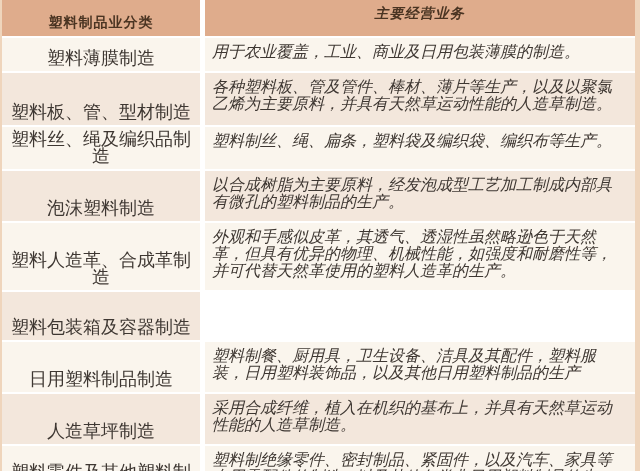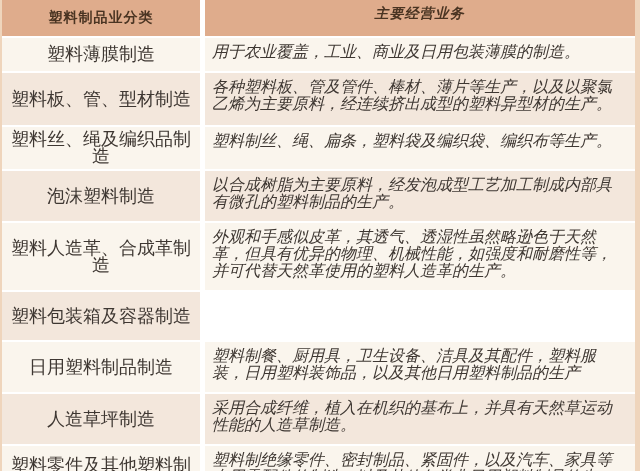--- a/index.html
+++ b/index.html
@@ -10,21 +10,21 @@
     border-left:2px solid var(--edge,#efd5bc);
     border-right:5px solid var(--edge,#efd5bc);
     display:flex;flex-direction:column;
   }
   .hrow,.row{display:flex;flex:0 0 auto;}
   .hrow{margin-bottom:2px;}
   .row{margin-bottom:2px;}
   .row:last-child{flex:1 1 auto;margin-bottom:0;}
   .cell-l{
     width:198px;box-sizing:border-box;flex:0 0 auto;
-    display:flex;align-items:center;justify-content:center;text-align:center;
+    display:flex;align-items:flex-end;justify-content:center;text-align:center;
     margin-right:5px;padding:4px 6px;
   }
   .cell-r{
     flex:1 1 auto;box-sizing:border-box;
     display:flex;align-items:flex-start;text-align:left;
     padding:5px 8px 11px 7px;
     font-style:italic;
   }
   .hrow .cell-l,.hrow .cell-r{
     background:var(--header-bg,#dfac8c);
@@ -62,21 +62,21 @@
     <div class="cell-r">
       <span>用于农业覆盖，工业、商业及日用包装薄膜的制造。</span>
     </div>
   </div>
 
   <div class="row dark" style="min-height: 52px;">
     <div class="cell-l">
       <span>塑料板、管、型材制造</span>
     </div>
     <div class="cell-r">
-      <span>各种塑料板、管及管件、棒材、薄片等生产，以及以聚氯乙烯为主要原料，经连续挤出成型的塑料异型材的生产。</span>
+      <span>各种塑料板、管及管件、棒材、薄片等生产，以及以聚氯乙烯为主要原料，并具有天然草运动性能的人造草制造。</span>
     </div>
   </div>
 
   <div class="row light" style="min-height: 30px;">
     <div class="cell-l">
       <span>塑料丝、绳及编织品制造</span>
     </div>
     <div class="cell-r">
       <span>塑料制丝、绳、扁条，塑料袋及编织袋、编织布等生产。</span>
     </div>

